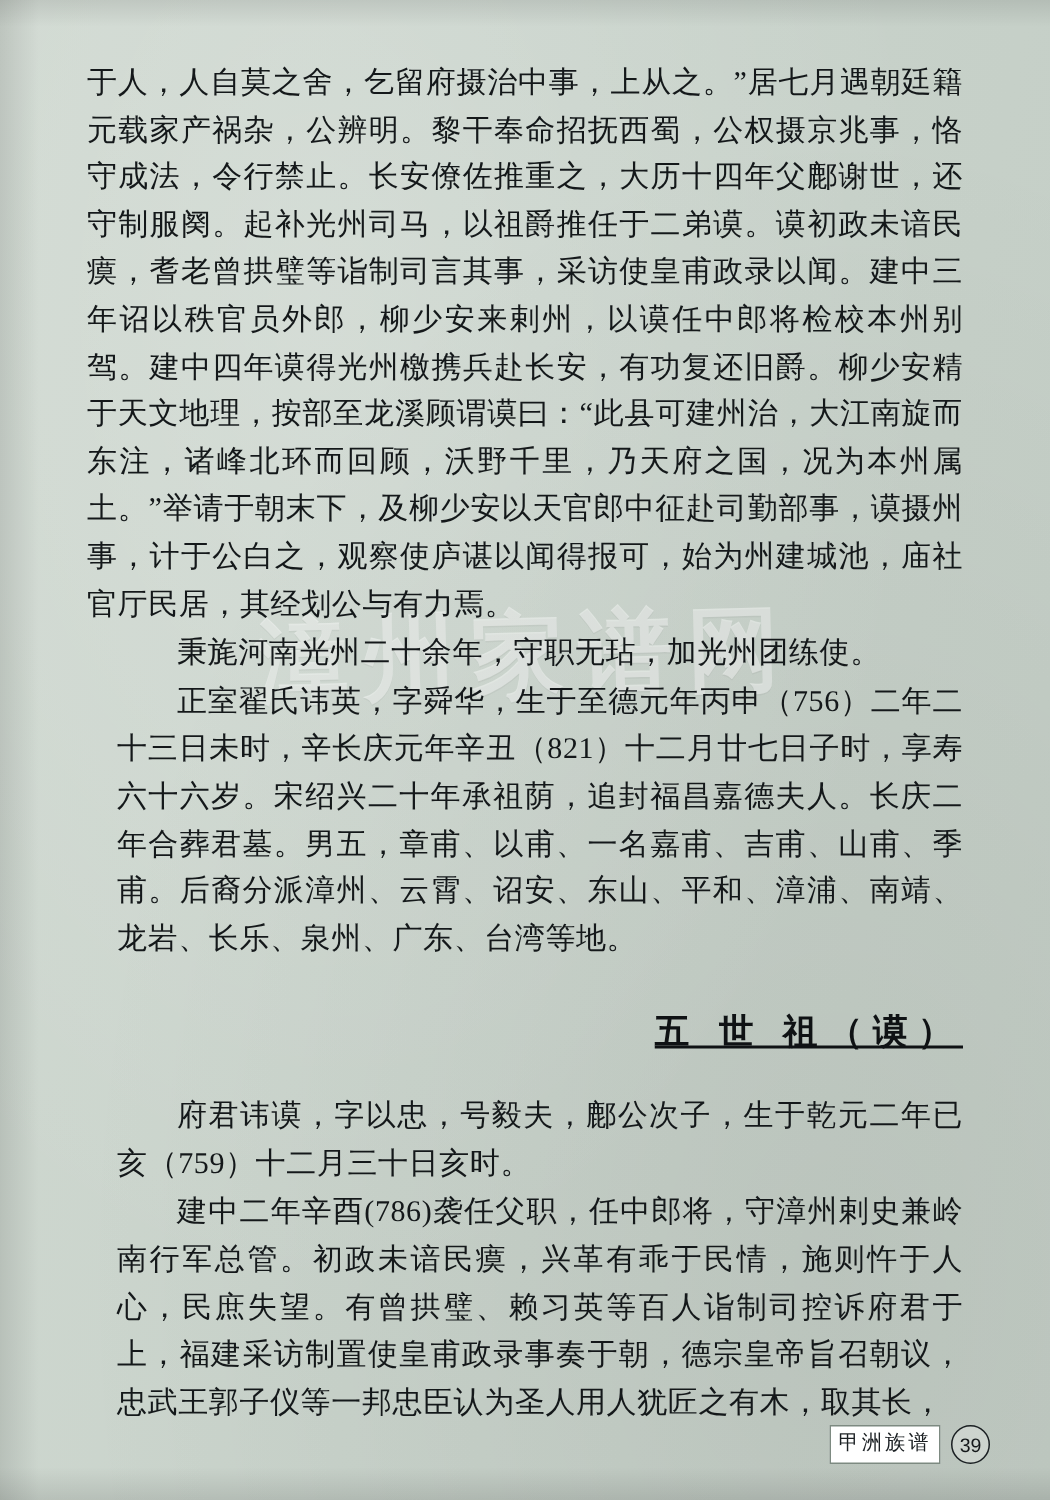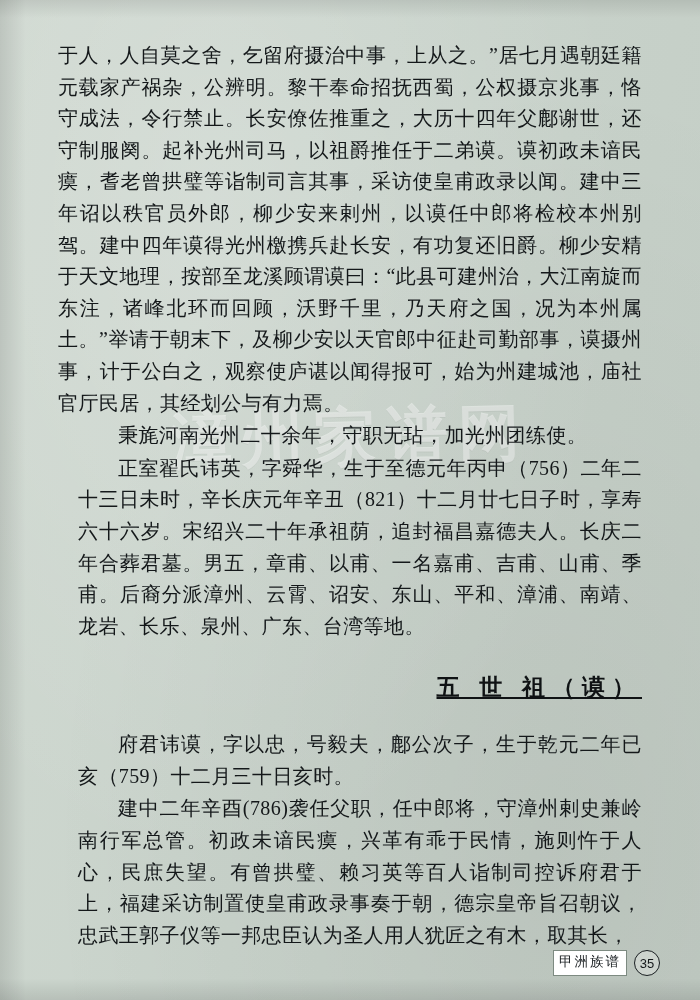--- a/index.html
+++ b/index.html
@@ -147,15 +147,15 @@
     <p class="para indent">正室翟氏讳英，字舜华，生于至德元年丙申（756）二年二十三日未时，辛长庆元年辛丑（821）十二月廿七日子时，享寿六十六岁。宋绍兴二十年承祖荫，追封福昌嘉德夫人。长庆二年合葬君墓。男五，章甫、以甫、一名嘉甫、吉甫、山甫、季甫。后裔分派漳州、云霄、诏安、东山、平和、漳浦、南靖、龙岩、长乐、泉州、广东、台湾等地。</p>
 
     <h2 class="section-title">五 世 祖（谟）</h2>
 
     <p class="para indent">府君讳谟，字以忠，号毅夫，鄜公次子，生于乾元二年已亥（759）十二月三十日亥时。</p>
     <p class="para indent">建中二年辛酉(786)袭任父职，任中郎将，守漳州剌史兼岭南行军总管。初政未谙民瘼，兴革有乖于民情，施则忤于人心，民庶失望。有曾拱璧、赖习英等百人诣制司控诉府君于上，福建采访制置使皇甫政录事奏于朝，德宗皇帝旨召朝议，忠武王郭子仪等一邦忠臣认为圣人用人犹匠之有木，取其长，</p>
   </div>
 
   <div class="footer">
     <span class="footer-label">甲洲族谱</span>
-    <span class="page-number">35</span>
+    <span class="page-number">39</span>
   </div>
 </div>
 
 </body></html>

